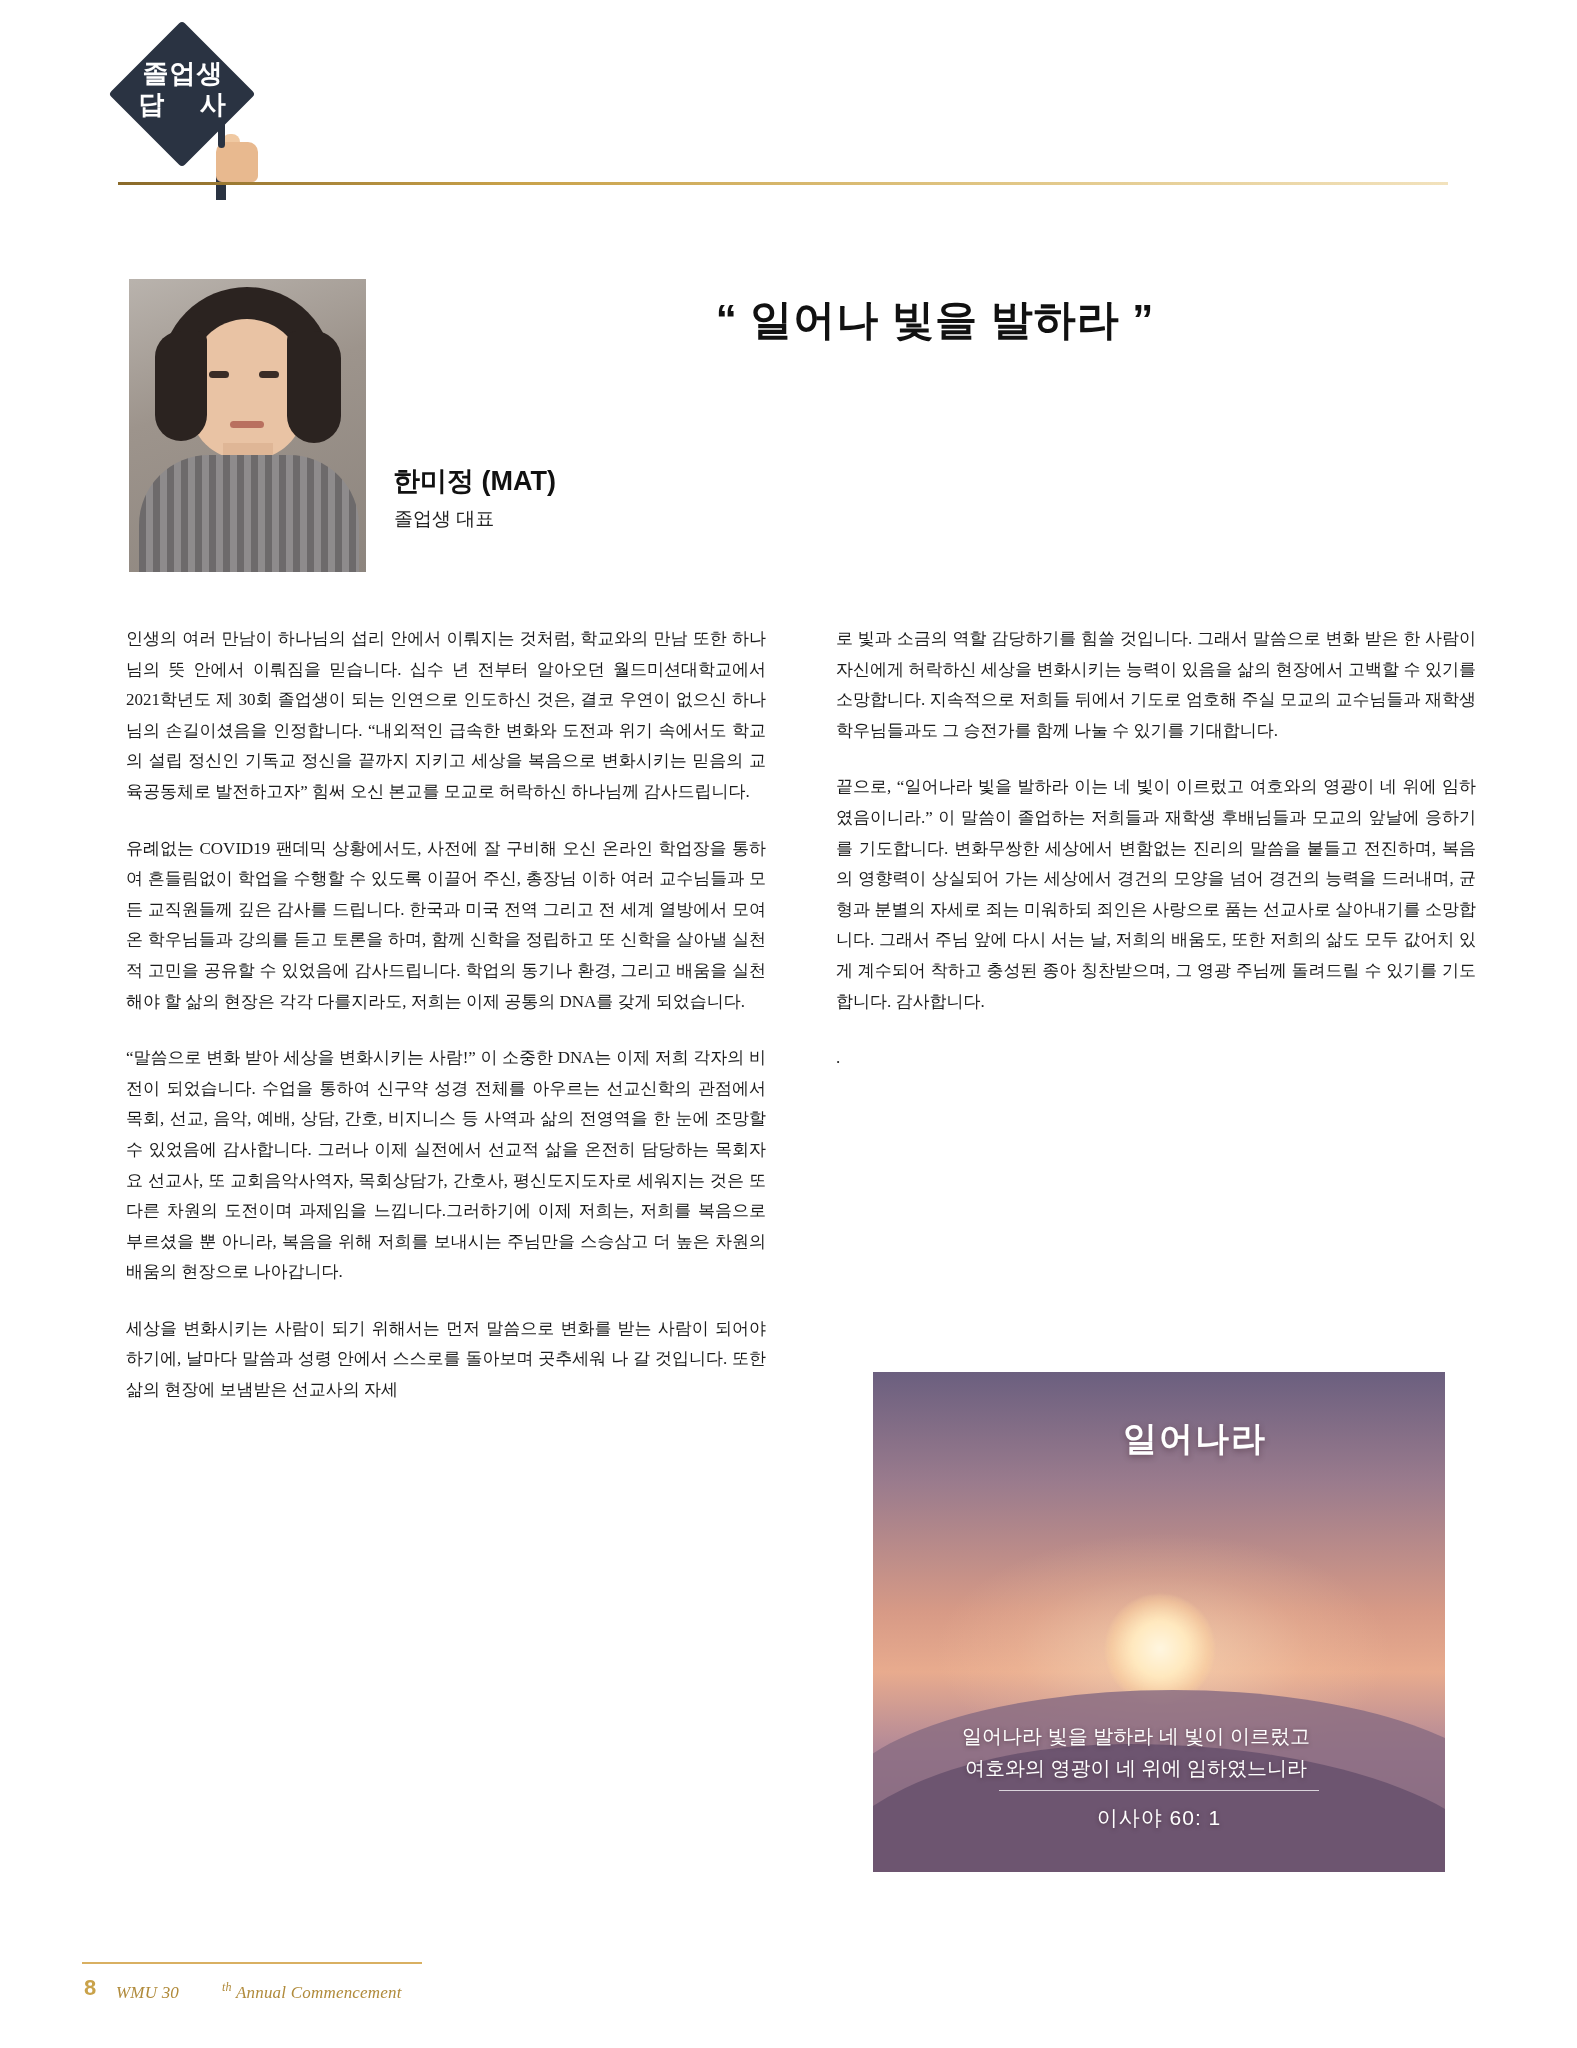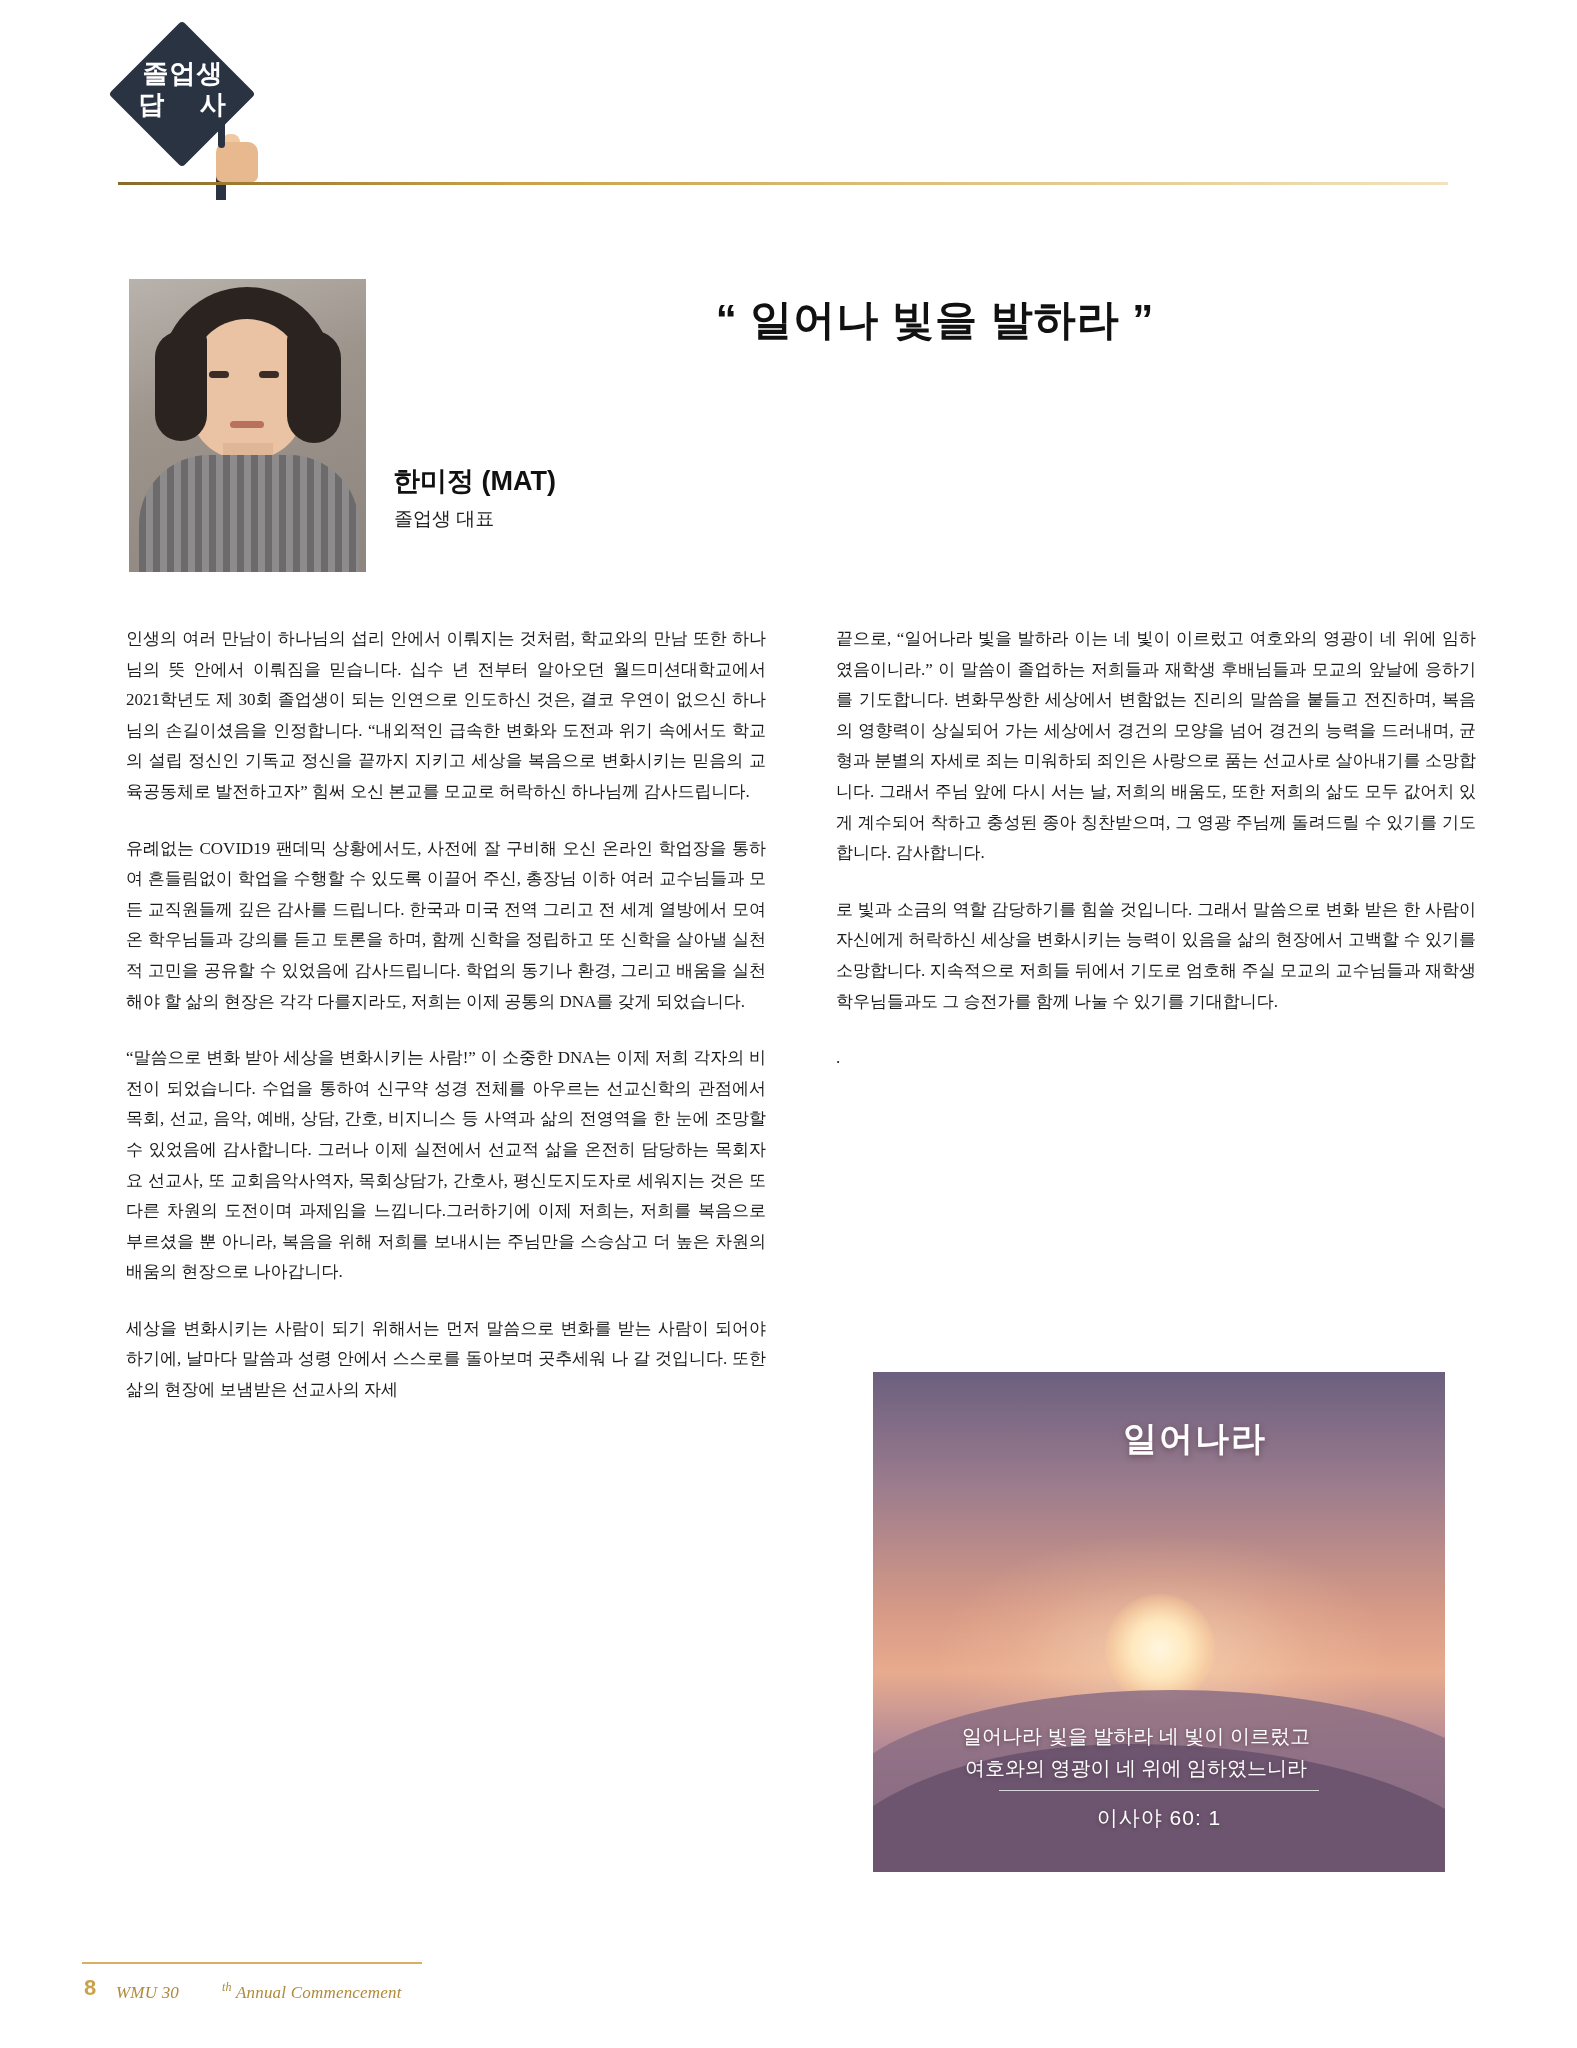--- a/index.html
+++ b/index.html
@@ -395,22 +395,22 @@
 <div class="author-role">졸업생 대표</div>
 
 <div class="col left">
   <p>인생의 여러 만남이 하나님의 섭리 안에서 이뤄지는 것처럼, 학교와의 만남 또한 하나님의 뜻 안에서 이뤄짐을 믿습니다. 십수 년 전부터 알아오던 월드미션대학교에서 2021학년도 제 30회 졸업생이 되는 인연으로 인도하신 것은, 결코 우연이 없으신 하나님의 손길이셨음을 인정합니다. “내외적인 급속한 변화와 도전과 위기 속에서도 학교의 설립 정신인 기독교 정신을 끝까지 지키고 세상을 복음으로 변화시키는 믿음의 교육공동체로 발전하고자” 힘써 오신 본교를 모교로 허락하신 하나님께 감사드립니다.</p>
   <p>유례없는 COVID19 팬데믹 상황에서도, 사전에 잘 구비해 오신 온라인 학업장을 통하여 흔들림없이 학업을 수행할 수 있도록 이끌어 주신, 총장님 이하 여러 교수님들과 모든 교직원들께 깊은 감사를 드립니다. 한국과 미국 전역 그리고 전 세계 열방에서 모여 온 학우님들과 강의를 듣고 토론을 하며, 함께 신학을 정립하고 또 신학을 살아낼 실천적 고민을 공유할 수 있었음에 감사드립니다. 학업의 동기나 환경, 그리고 배움을 실천해야 할 삶의 현장은 각각 다를지라도, 저희는 이제 공통의 DNA를 갖게 되었습니다.</p>
   <p>“말씀으로 변화 받아 세상을 변화시키는 사람!” 이 소중한 DNA는 이제 저희 각자의 비전이 되었습니다. 수업을 통하여 신구약 성경 전체를 아우르는 선교신학의 관점에서 목회, 선교, 음악, 예배, 상담, 간호, 비지니스 등 사역과 삶의 전영역을 한 눈에 조망할 수 있었음에 감사합니다. 그러나 이제 실전에서 선교적 삶을 온전히 담당하는 목회자요 선교사, 또 교회음악사역자, 목회상담가, 간호사, 평신도지도자로 세워지는 것은 또 다른 차원의 도전이며 과제임을 느낍니다.그러하기에 이제 저희는, 저희를 복음으로 부르셨을 뿐 아니라, 복음을 위해 저희를 보내시는 주님만을 스승삼고 더 높은 차원의 배움의 현장으로 나아갑니다.</p>
   <p>세상을 변화시키는 사람이 되기 위해서는 먼저 말씀으로 변화를 받는 사람이 되어야 하기에, 날마다 말씀과 성령 안에서 스스로를 돌아보며 곳추세워 나 갈 것입니다.  또한 삶의 현장에 보냄받은 선교사의 자세</p>
 </div>
 
 <div class="col right">
+  <p>로 빛과 소금의 역할  감당하기를 힘쓸 것입니다. 그래서 말씀으로 변화 받은 한 사람이 자신에게 허락하신 세상을 변화시키는 능력이 있음을 삶의 현장에서 고백할 수 있기를 소망합니다. 지속적으로 저희들 뒤에서 기도로 엄호해 주실 모교의 교수님들과 재학생 학우님들과도 그 승전가를 함께 나눌 수 있기를 기대합니다.</p>
   <p>끝으로, “일어나라 빛을 발하라 이는 네 빛이 이르렀고 여호와의 영광이 네 위에 임하였음이니라.” 이 말씀이 졸업하는 저희들과 재학생 후배님들과 모교의 앞날에 응하기를 기도합니다. 변화무쌍한 세상에서 변함없는 진리의 말씀을 붙들고 전진하며, 복음의 영향력이 상실되어 가는 세상에서 경건의 모양을 넘어 경건의 능력을 드러내며, 균형과 분별의 자세로 죄는 미워하되 죄인은 사랑으로 품는 선교사로 살아내기를 소망합니다. 그래서 주님 앞에 다시 서는 날, 저희의 배움도, 또한 저희의 삶도 모두 값어치 있게 계수되어 착하고 충성된 종아 칭찬받으며, 그 영광 주님께 돌려드릴 수 있기를 기도합니다. 감사합니다.</p>
-  <p>로 빛과 소금의 역할  감당하기를 힘쓸 것입니다. 그래서 말씀으로 변화 받은 한 사람이 자신에게 허락하신 세상을 변화시키는 능력이 있음을 삶의 현장에서 고백할 수 있기를 소망합니다. 지속적으로 저희들 뒤에서 기도로 엄호해 주실 모교의 교수님들과 재학생 학우님들과도 그 승전가를 함께 나눌 수 있기를 기대합니다.</p>
   <p>.</p>
 </div>
 
 <div class="scripture-card">
   <div class="glow"></div>
   <div class="sun"></div>
   <div class="ridge1"></div>
   <div class="ridge2"></div>
   <div class="headline">
     <span class="h1">일어나라</span>

